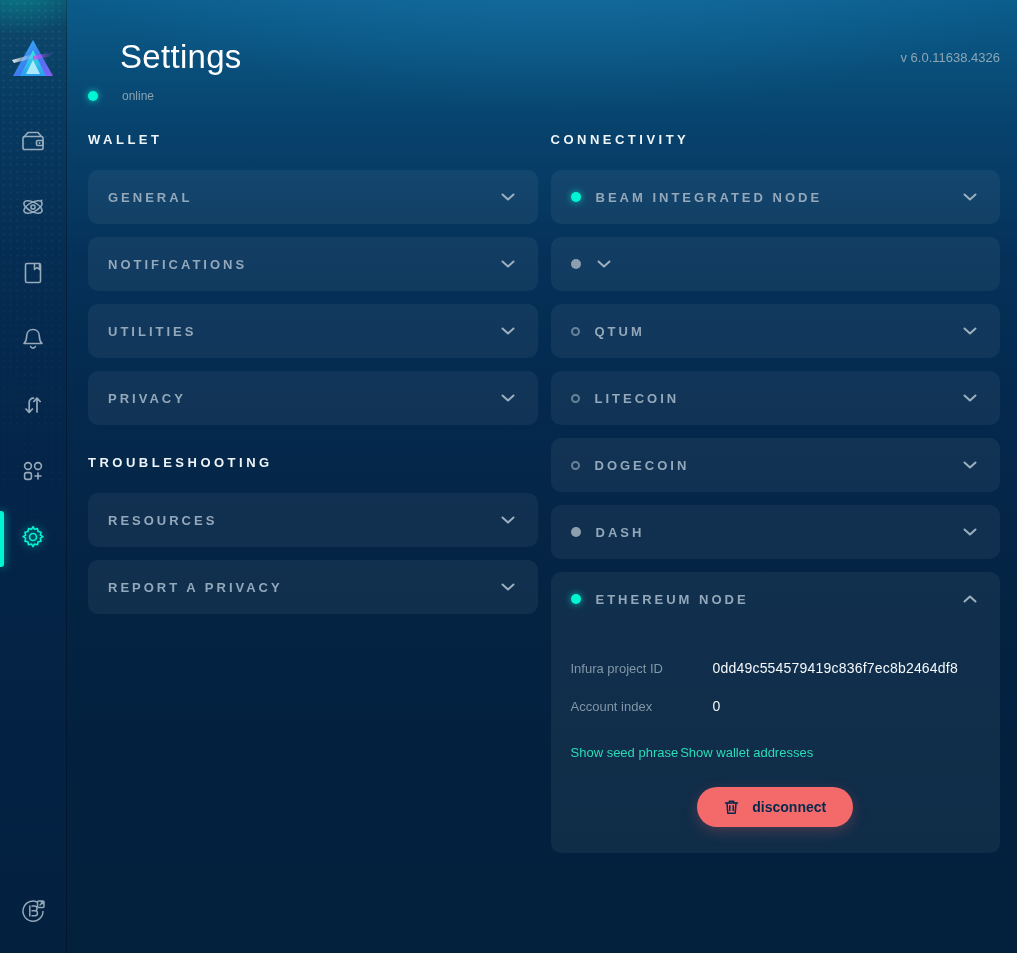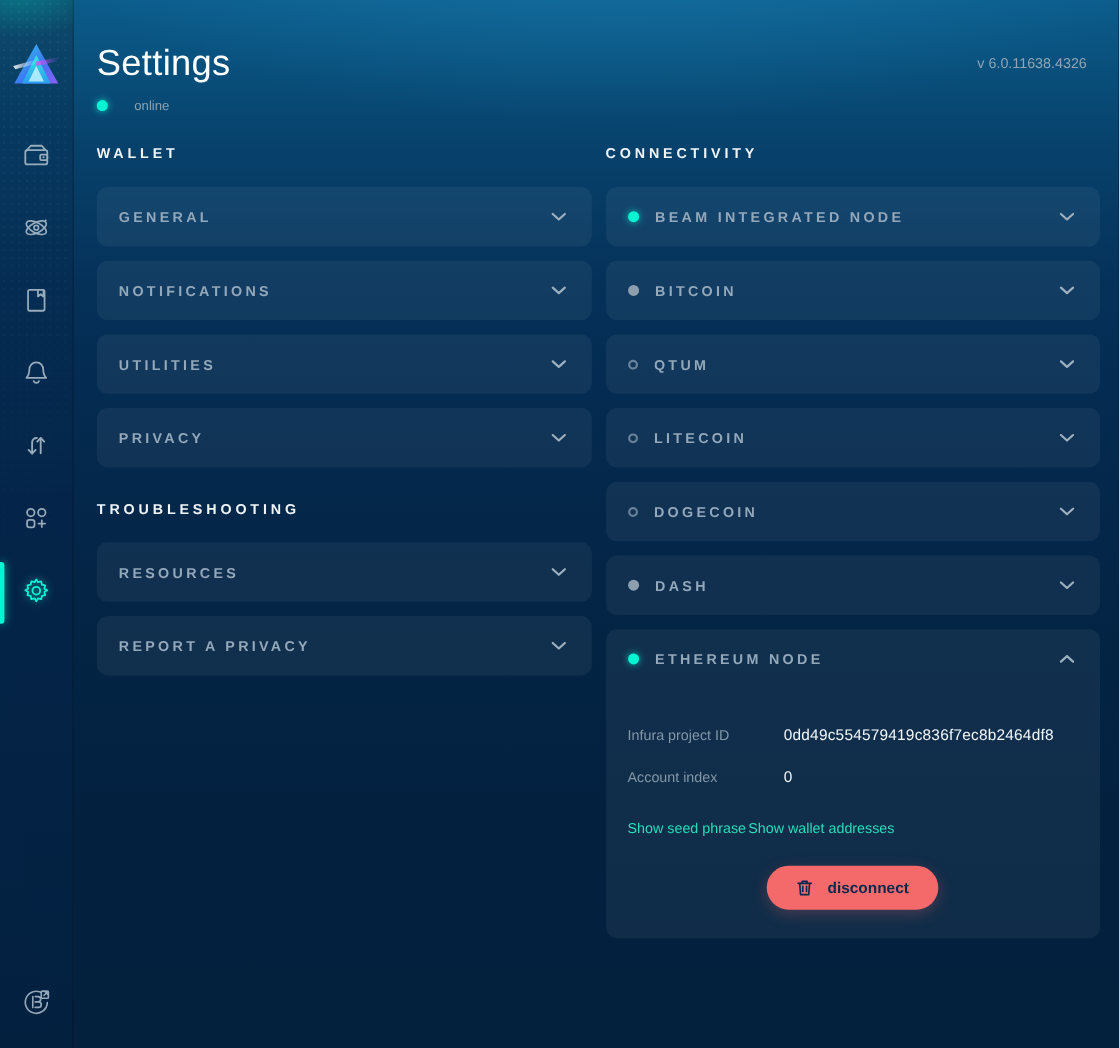--- a/index.html
+++ b/index.html
@@ -48,22 +48,22 @@
 
   
   .main {
     flex:1; position:relative;
     background:
       radial-gradient(760px 280px at 52% -90px, rgba(38,152,205,0.40), rgba(38,152,205,0) 72%),
       linear-gradient(180deg, #0b5c8b 0%, #07436d 13%, #053159 27%, #042a4f 40%, #042546 55%, #03213f 78%, #03203d 100%);
     padding:0 17px 0 21px;
   }
   .page-header { position:relative; padding-top:38px; }
-  .page-title { color:#ffffff; font-size:33px; font-weight:400; letter-spacing:0.3px; }
-  .version { position:absolute; right:12px; top:50px; color:#8fa5b4; font-size:13px; }
+  .page-title { color:#ffffff; font-size:33px; font-weight:400; letter-spacing:0.3px;margin-left:32px; }
+  .version { position:absolute; right:0; top:50px; color:#8fa5b4; font-size:13px; }
   .status-row { margin-top:13px; display:flex; align-items:center; gap:24px; }
   .status-dot {
     width:10px; height:10px; border-radius:50%; background:#00f6d2;
     box-shadow:0 0 7px rgba(0,246,210,0.8);
   }
   .status-label { color:#8aa1b0; font-size:12px; }
 
   .columns {
     margin-top:29px;
     display:grid; grid-template-columns:1fr 1fr; column-gap:13px; align-items:start;
@@ -314,21 +314,20 @@
             <span class="chev">
                 <svg width="16" height="12" viewBox="0 0 16 12" fill="none" stroke="currentColor" stroke-width="2" stroke-linecap="round" stroke-linejoin="round">
                   <path d="M2.5 3.5 L8 8.5 L13.5 3.5"></path>
                 </svg>
               </span>
           </div>
         </div>
         <div class="card">
           <div class="card-row">
             <span class="coin-dot configured"></span>
-            <span class="row-label">BITCOIN</span>
             <span class="chev">
                 <svg width="16" height="12" viewBox="0 0 16 12" fill="none" stroke="currentColor" stroke-width="2" stroke-linecap="round" stroke-linejoin="round">
                   <path d="M2.5 3.5 L8 8.5 L13.5 3.5"></path>
                 </svg>
               </span>
           </div>
         </div>
         <div class="card">
           <div class="card-row">
             <span class="coin-dot not-configured"></span>

